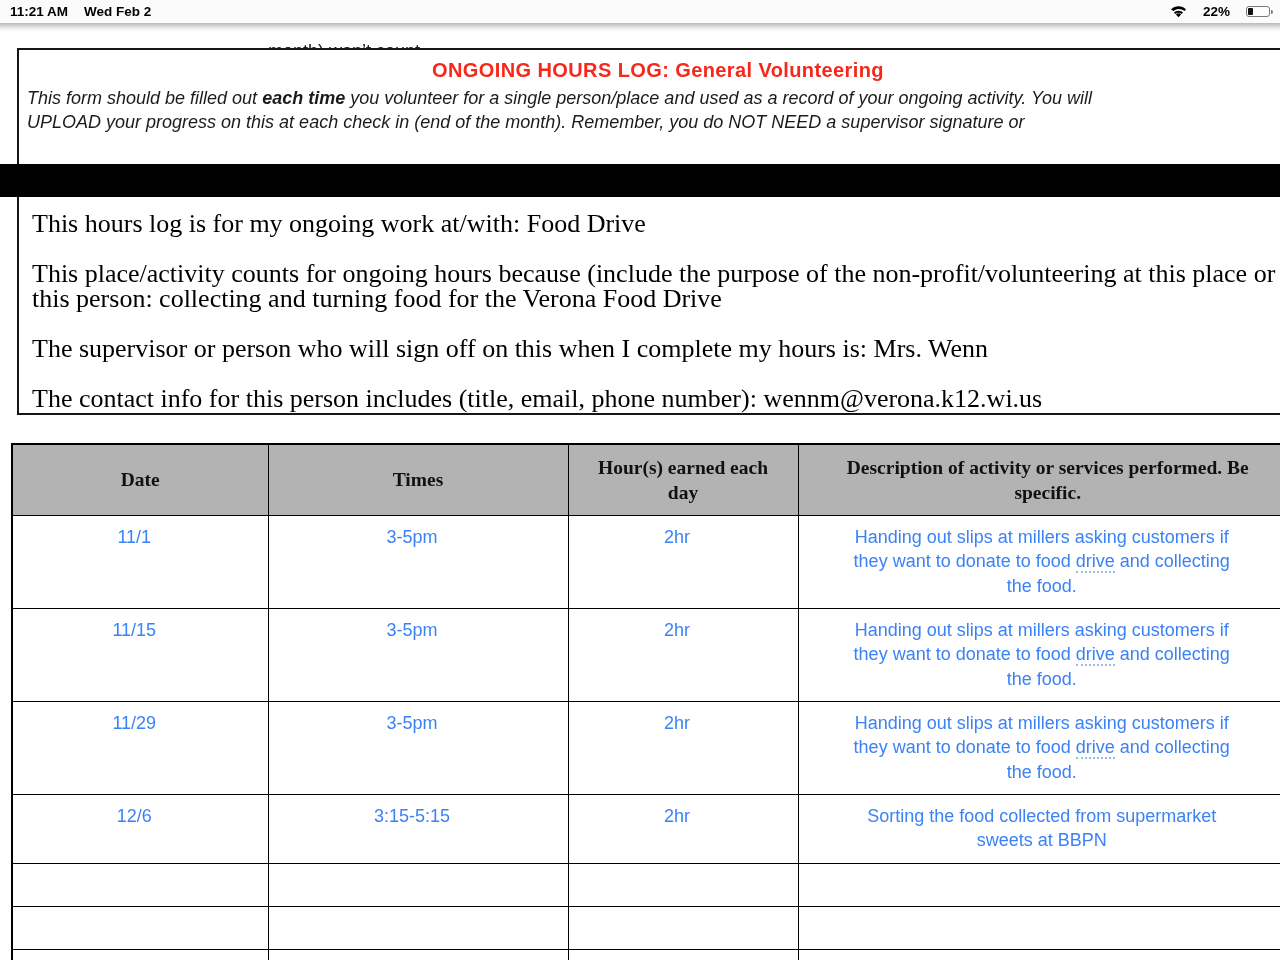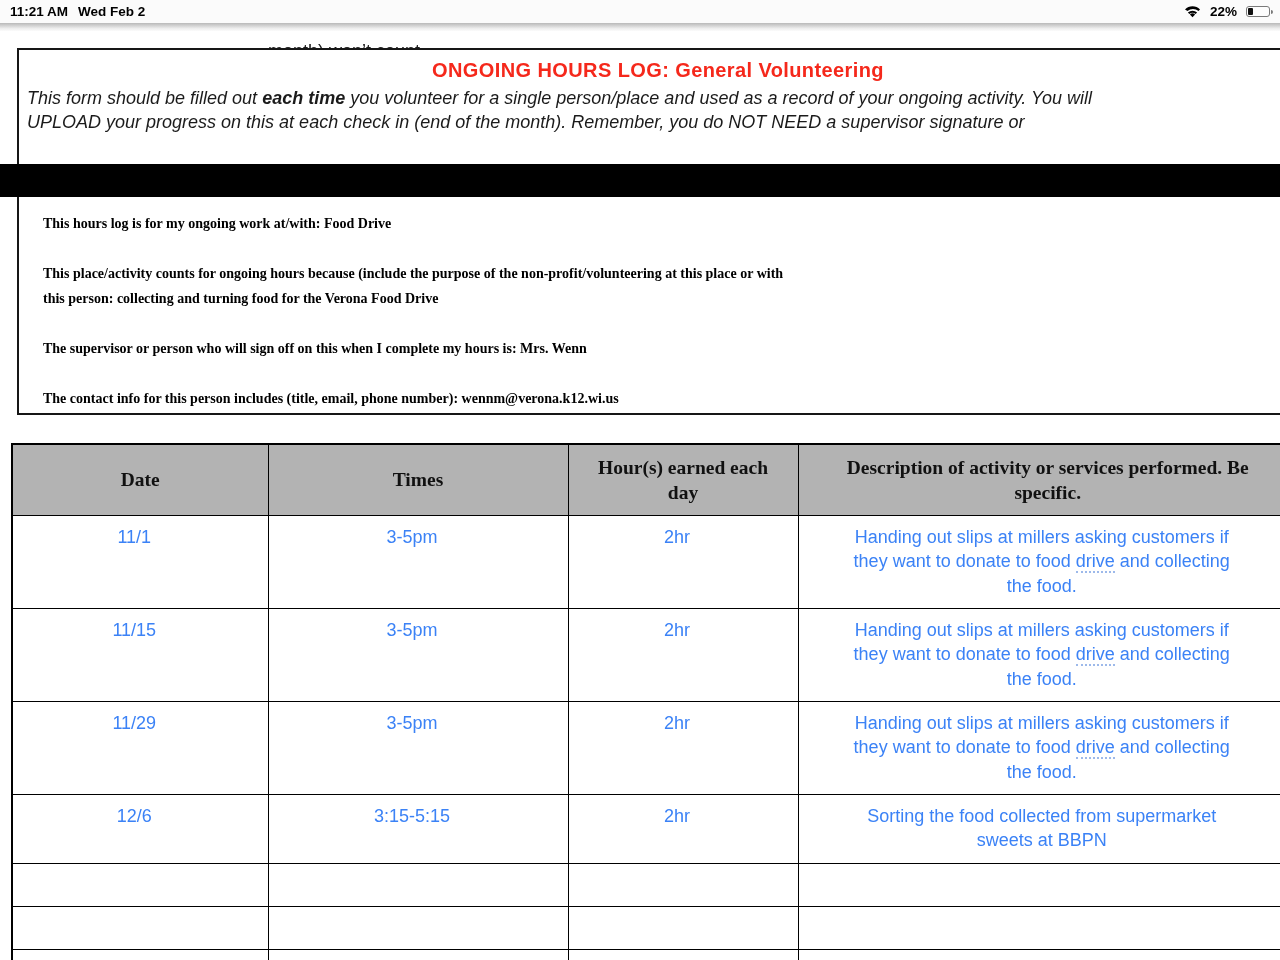--- a/index.html
+++ b/index.html
@@ -6,41 +6,41 @@
   #screen{
     position:relative;width:1280px;height:960px;overflow:hidden;
     background:#ffffff;font-family:"Liberation Sans",sans-serif;color:#1b1b1b;
   }
   
   .status-bar{
     position:absolute;top:0;left:0;width:1280px;height:23px;background:#fbfbfb;
     display:flex;justify-content:space-between;align-items:center;
     padding:0 10px;box-sizing:border-box;font-size:13.5px;font-weight:700;color:#000;
   }
-  .sb-left{display:flex;gap:10px;}
-  .sb-right{display:flex;gap:9px;align-items:center;}
+  .sb-left{display:flex;gap:16px;}
+  .sb-right{display:flex;gap:16px;align-items:center;}
   .wifi-icon svg{display:block;}
   .battery{position:relative;width:24px;height:11px;border:1.5px solid #7a7a7a;border-radius:3px;background:#fdfdfd;box-sizing:border-box;}
   .battery .fill{position:absolute;left:1px;top:1px;bottom:1px;width:22%;background:#111;border-radius:1px;}
   .battery .tip{position:absolute;right:-4px;top:2.5px;width:2.5px;height:4px;background:#7a7a7a;border-radius:0 2px 2px 0;}
   .gray-strip{position:absolute;top:23px;left:0;width:1280px;height:8px;
     background:linear-gradient(#b9b9b9,#efefef 70%,#fbfbfb);}
   
   .cut-line{position:absolute;top:25px;left:268px;font-size:18px;color:#1b1b1b;white-space:pre;margin-top:16px;}
   
   .doc-box{position:absolute;top:48px;left:17px;width:1282px;height:367px;
     border:2px solid #161616;box-sizing:border-box;background:#fff;}
   .doc-title{position:absolute;top:9px;left:0;width:100%;text-align:center;
     font-size:20px;font-weight:700;letter-spacing:.4px;color:#f5281b;white-space:pre;}
   .intro{position:absolute;top:36px;left:8px;font-size:18px;line-height:24.4px;color:#1b1b1b;font-style:italic;}
   .iline{white-space:pre;}
   .iline .b{font-weight:700;}
   .black-bar{position:absolute;top:164px;left:0;width:1280px;height:33px;background:#000;}
-  .stmt{position:absolute;left:24px;font-family:"Liberation Serif",serif;font-weight:700;
-    font-size:14px;line-height:25px;color:#000;white-space:pre;}
+  .stmt{position:absolute;left:13px;font-family:"Liberation Serif",serif;font-weight:400;
+    font-size:26px;line-height:25px;color:#000;white-space:pre;}
   .s1{top:161px}.s2{top:211px}.s3{top:286px}.s4{top:336px}
   
   table.log{position:absolute;top:443px;left:11px;width:1286px;
     border-collapse:collapse;table-layout:fixed;border:2.5px solid #000;}
   table.log th{
     background:#b3b3b3;font-family:"Liberation Serif",serif;font-weight:700;
     font-size:19.5px;line-height:25px;text-align:center;vertical-align:middle;
     border:1.5px solid #000;white-space:pre;padding:0;color:#111;
   }
   table.log td{

